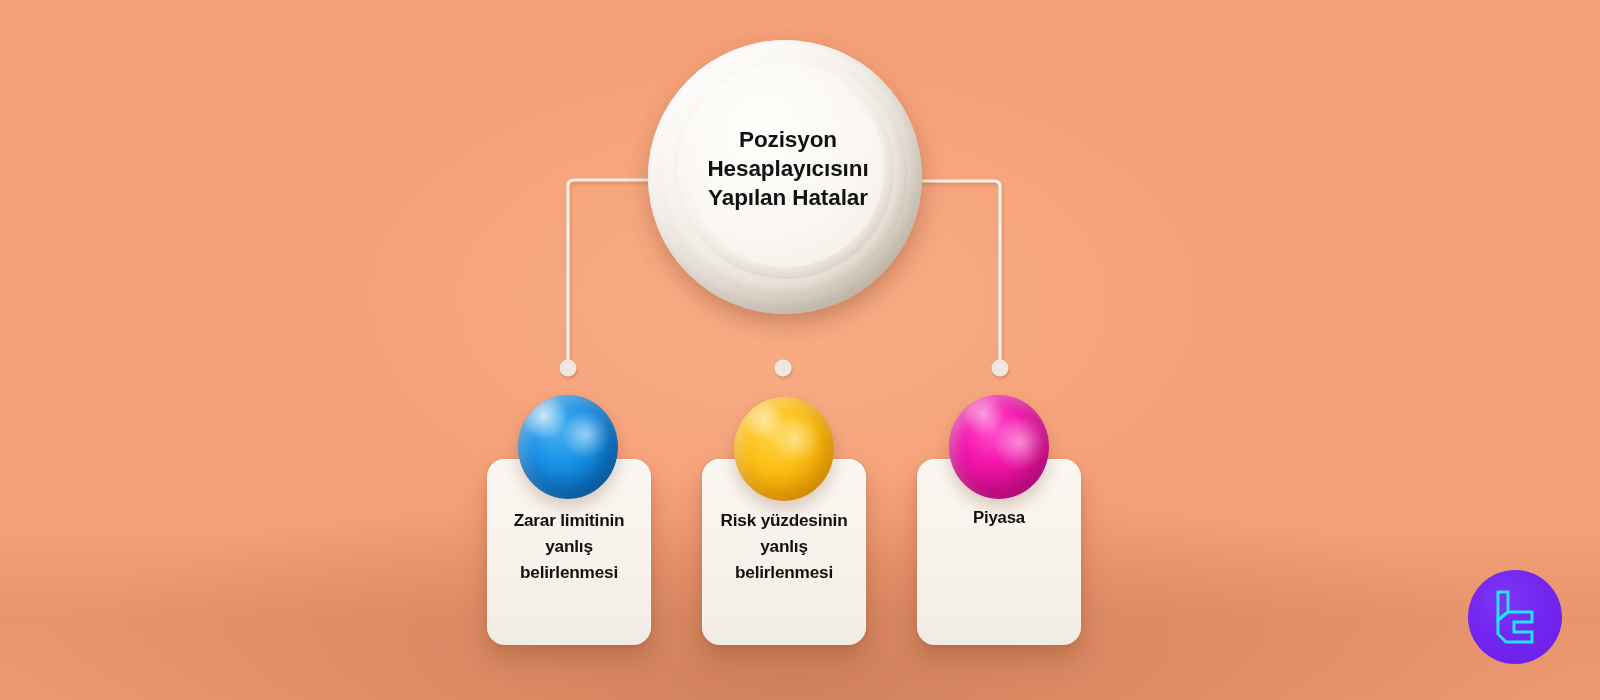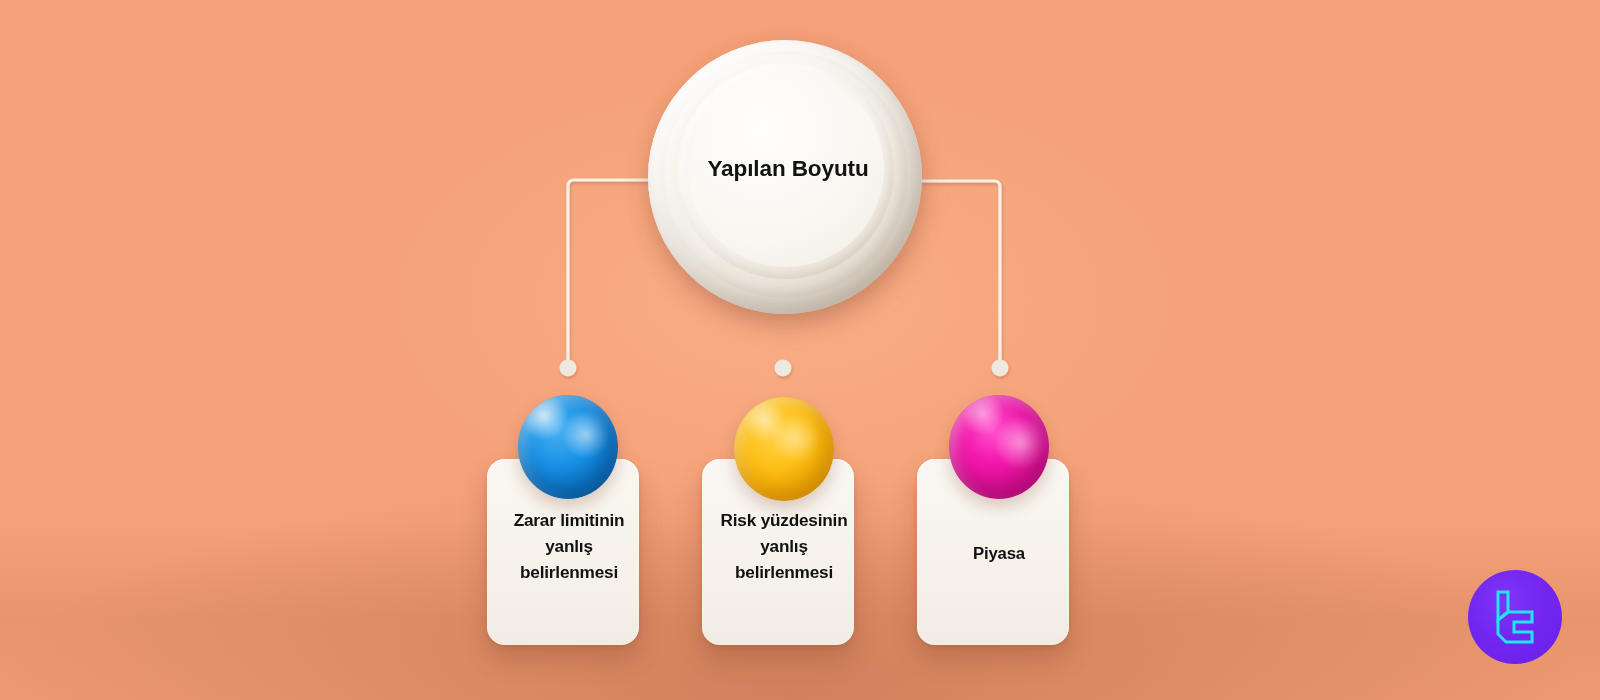--- a/index.html
+++ b/index.html
@@ -118,21 +118,21 @@
   .connectors {
     position: absolute;
     left: 0; top: 0;
     width: 1600px; height: 700px;
     pointer-events: none;
   }
 
   
   .card {
     position: absolute;
-    width: 152px;
+    width: 164px;
     height: 186px;
     border-radius: 18px;
     background: linear-gradient(to bottom, #faf7f2 0%, #f6f2ea 60%, #f1ece3 100%);
     box-shadow:
       0 14px 24px rgba(130,68,38,0.30),
       0 2px 4px rgba(130,68,38,0.16),
       inset 0 1px 2px rgba(255,255,255,0.9);
   }
   .card-1 { left: 487px; top: 459px; }
   .card-2 { left: 702px; top: 459px; }
@@ -143,21 +143,21 @@
     left: -14px;
     width: 192px;
     top: 48px;
     text-align: center;
     font-size: 17.2px;
     font-weight: bold;
     line-height: 1.52;
     color: #111111;
     letter-spacing: -0.2px;
   }
-  .card-3 .card-text { top: 46px; font-size: 16.8px; margin-top: 36px; }
+  .card-3 .card-text { top: 46px; font-size: 16.8px; }
 
   
   .sphere {
     position: absolute;
     width: 100px;
     height: 104px;
     border-radius: 50%;
   }
   .sphere::after {
     content: "";
@@ -245,21 +245,23 @@
     <circle cx="1000" cy="368" r="8.5" fill="#EFE8DE" filter="url(#lineShadow)"></circle>
   </svg>
 
   <div class="plate-wrap">
     <div class="plate-shadow"></div>
     <div class="plate-outer"></div>
     <div class="plate-ring1"></div>
     <div class="plate-ring2"></div>
     <div class="plate-face">
       <div class="plate-title">
-        <div>Yapılan Boyutu</div>
+        <div>Pozisyon</div>
+        <div>Hesaplayıcısını</div>
+        <div>Yapılan Hatalar</div>
       </div>
     </div>
   </div>
 
   <div class="card card-1">
     <div class="card-text">
       <div>Zarar limitinin</div>
       <div>yanlış</div>
       <div>belirlenmesi</div>
     </div>

